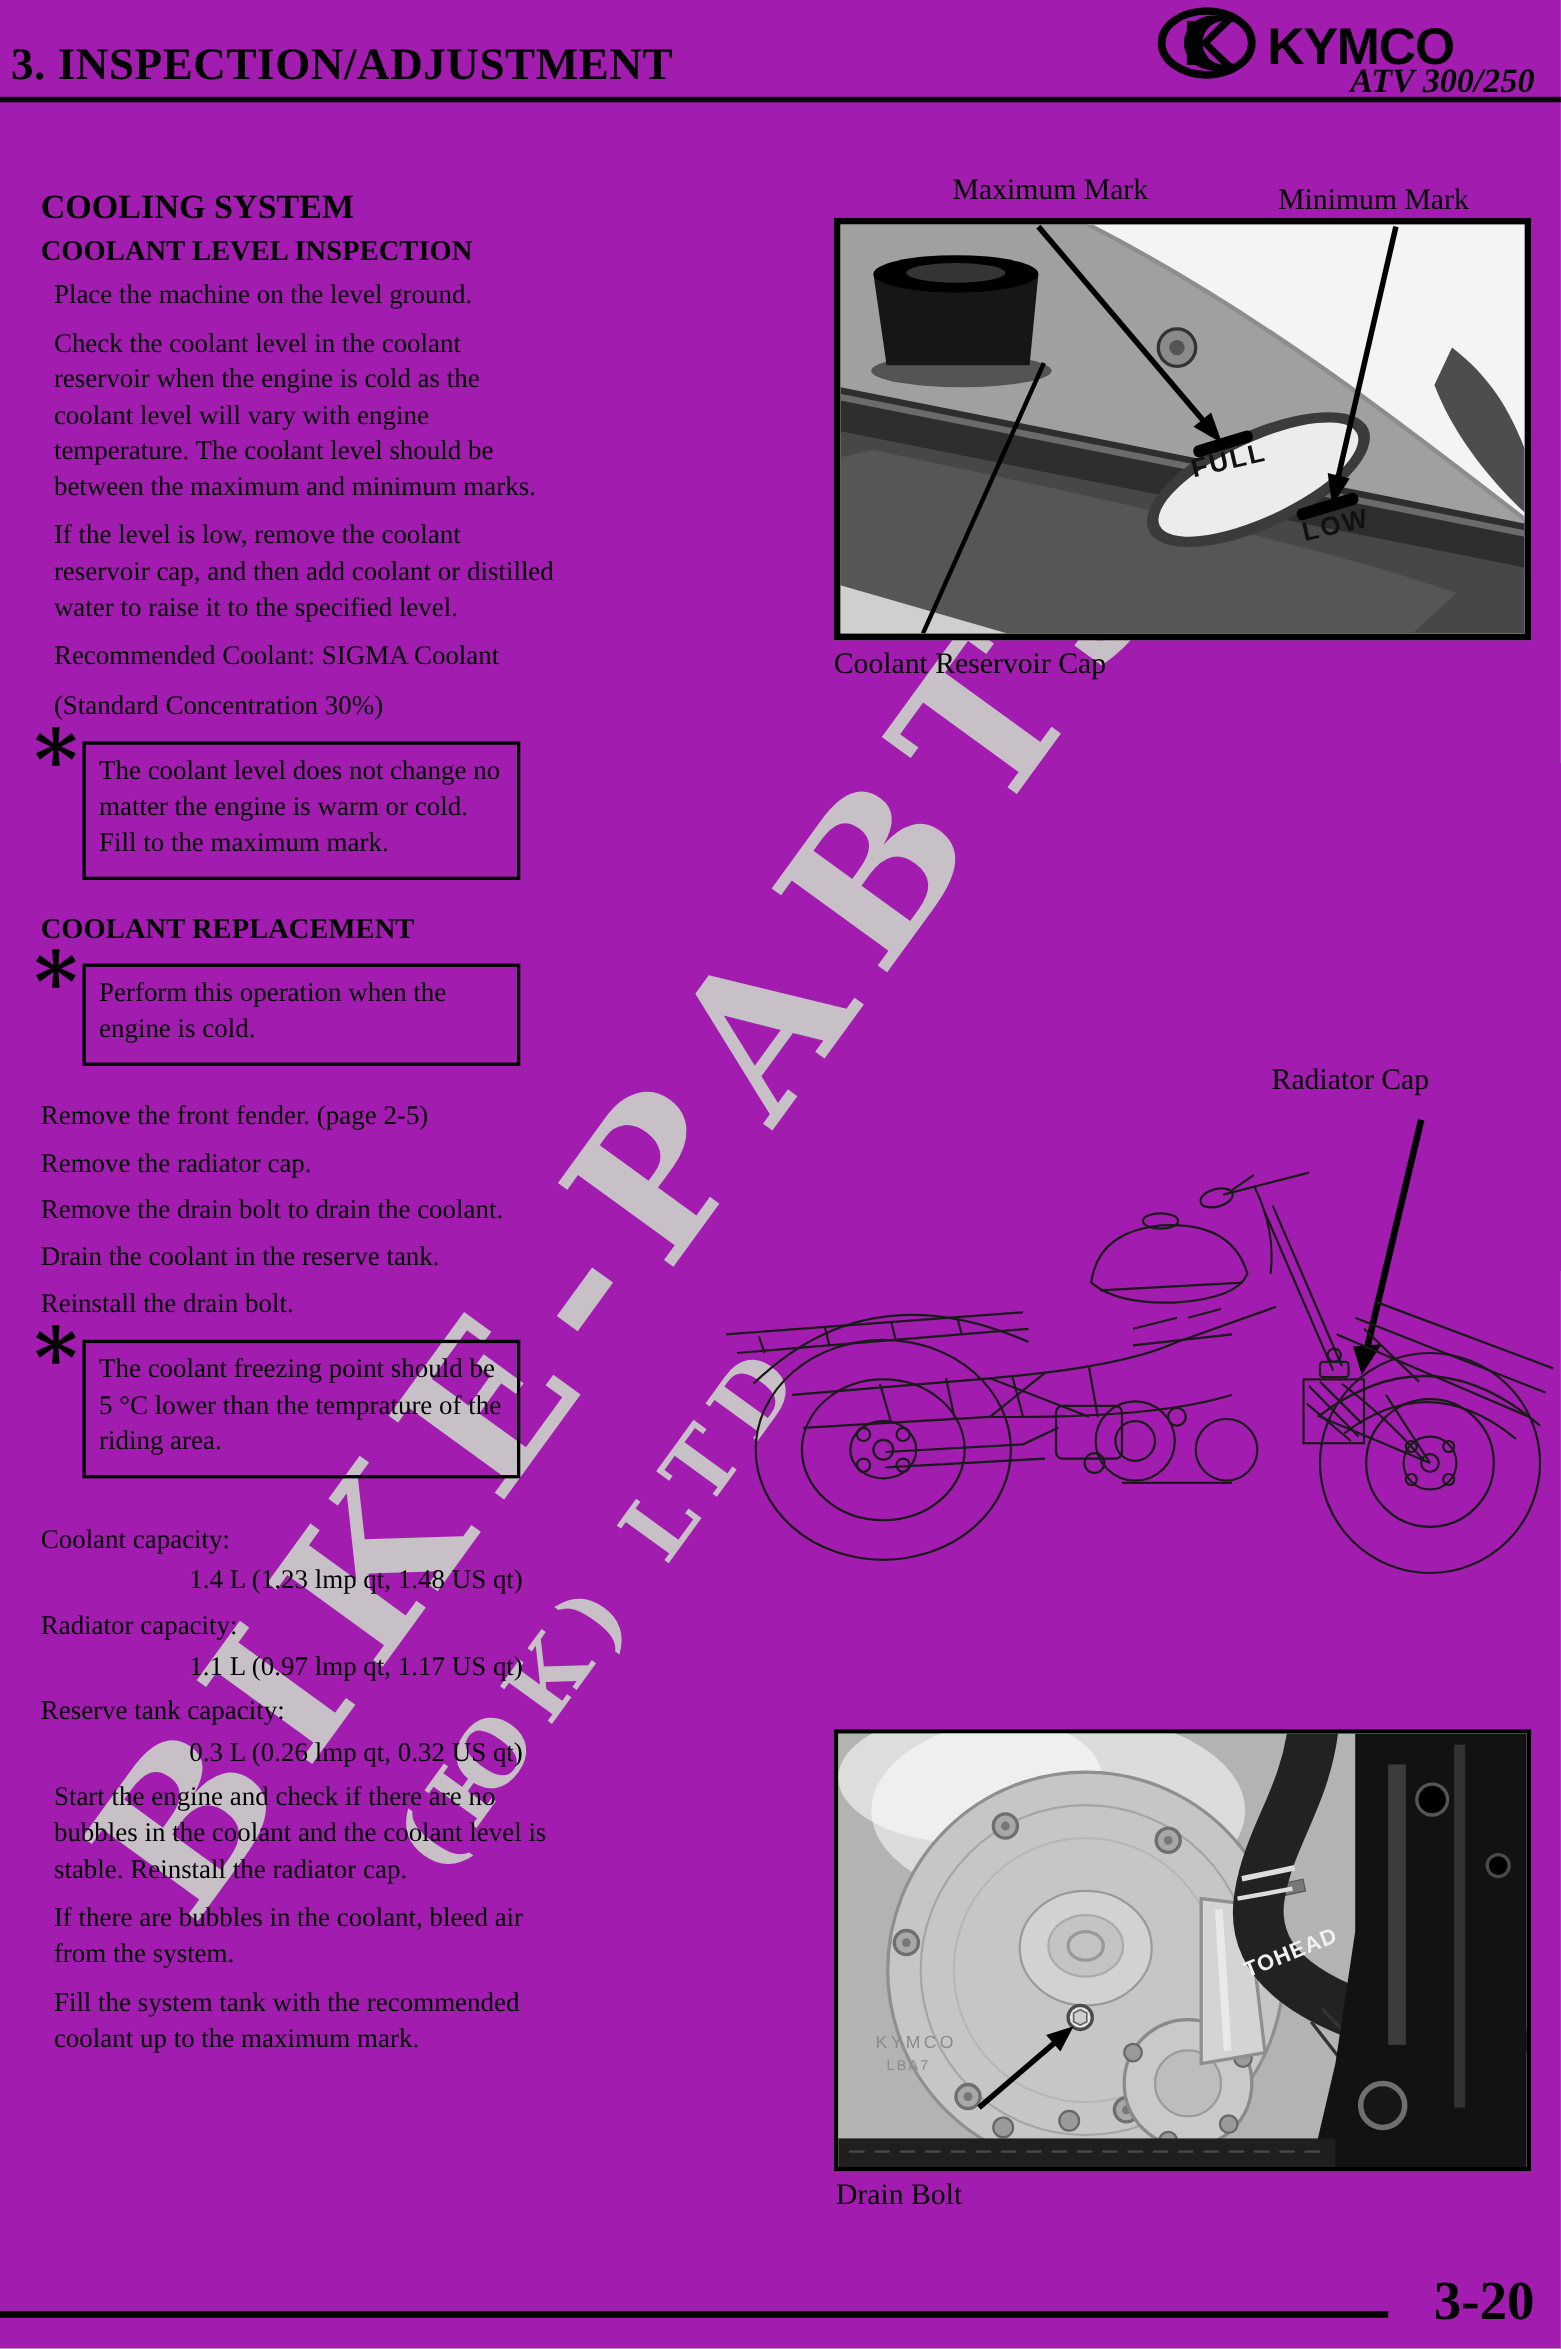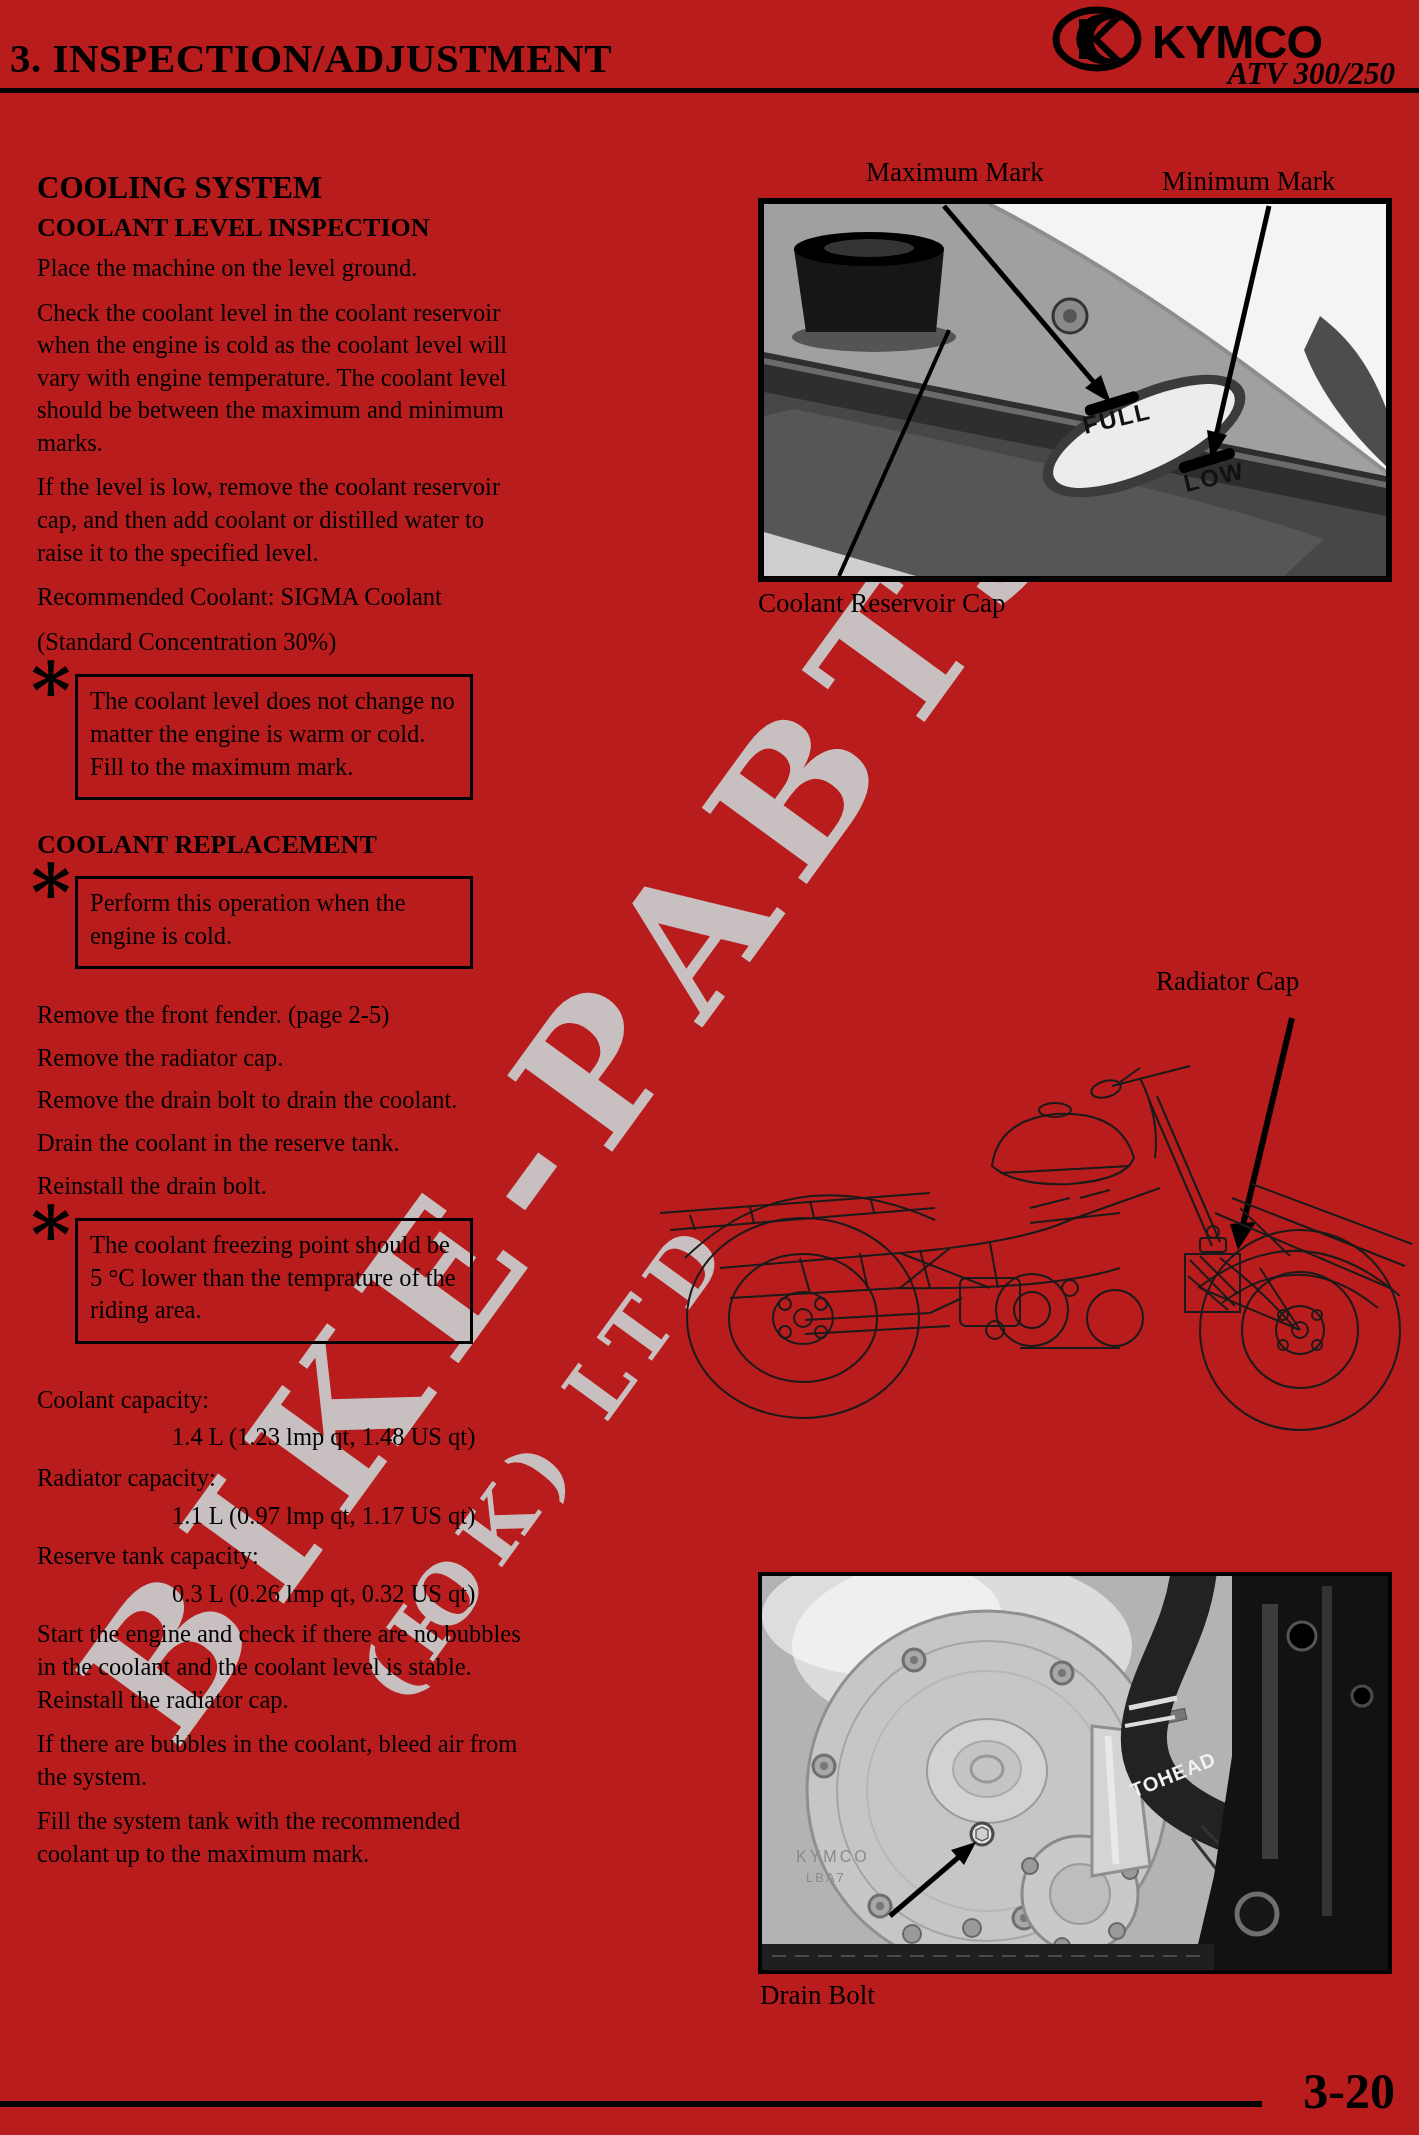--- a/index.html
+++ b/index.html
@@ -1,34 +1,34 @@
 <!DOCTYPE html>
 <html><head>
 <meta charset="utf-8">
 <style>
   html,body{margin:0;padding:0;background:#e0e0e0;}
-  .page{position:relative;width:1419px;height:2135px;background:#b91c1c;overflow:hidden;
+  .page{position:relative;width:1419px;height:2135px;background:#a21caf;overflow:hidden;
         font-family:"Liberation Serif","DejaVu Serif",serif;color:#000;}
   
   .header-title{position:absolute;left:10px;top:34px;font-size:41px;font-weight:bold;letter-spacing:.5px;z-index:4;}
   .brand{position:absolute;left:1052px;top:6px;display:flex;align-items:center;gap:8px;z-index:4;}
   .brand-name{font-family:"Liberation Sans","DejaVu Sans",sans-serif;font-weight:bold;font-size:47px;letter-spacing:-1px;}
   .model{position:absolute;left:1135px;top:56px;width:260px;text-align:right;font-size:31px;font-weight:bold;z-index:4;font-style:italic;}
   .header-rule{position:absolute;left:0;top:88px;width:1419px;height:5px;background:#000;z-index:4;}
   
   .watermark{position:absolute;left:40px;top:1655px;transform:rotate(-54deg);transform-origin:0 0;
              color:#c9c9c9;z-index:1;white-space:nowrap;opacity:.95;}
   .wm1{font-size:178px;font-weight:bold;letter-spacing:26px;font-family:"DejaVu Serif",serif;}
   .wm2{font-size:80px;font-weight:bold;letter-spacing:14px;margin:38px 0 0 170px;font-family:"DejaVu Serif",serif;}
   
   .col{position:absolute;left:37px;top:170px;width:484px;z-index:2;}
   .h1{font-size:31px;font-weight:bold;margin:0 0 7px;}
   .h2{font-size:26px;font-weight:bold;margin:0 0 9px;}
   .h2b{margin-top:18px;}
-  .col p{font-size:24.5px;line-height:1.33;margin:0 0 12px;}
+  .col p{font-size:24.5px;line-height:1.33;margin:0 12px 12px;}
   .indent{margin-left:112px;margin-top:-5px;}
   .note{position:relative;border:3px solid #000;margin:16px 0 30px 38px;padding:8px 12px 14px;width:368px;background:transparent;}
   .note p{margin:0;}
   .star{position:absolute;left:-47px;top:-24px;font-size:76px;font-weight:bold;line-height:1;
         font-family:"DejaVu Serif",serif;}
   .steps p{margin:0 0 10px;}
   .caps{margin-top:40px;}
   .cap-label{margin:0 0 5px !important;}
   .cap-value{margin:0 0 8px 135px !important;}
   

